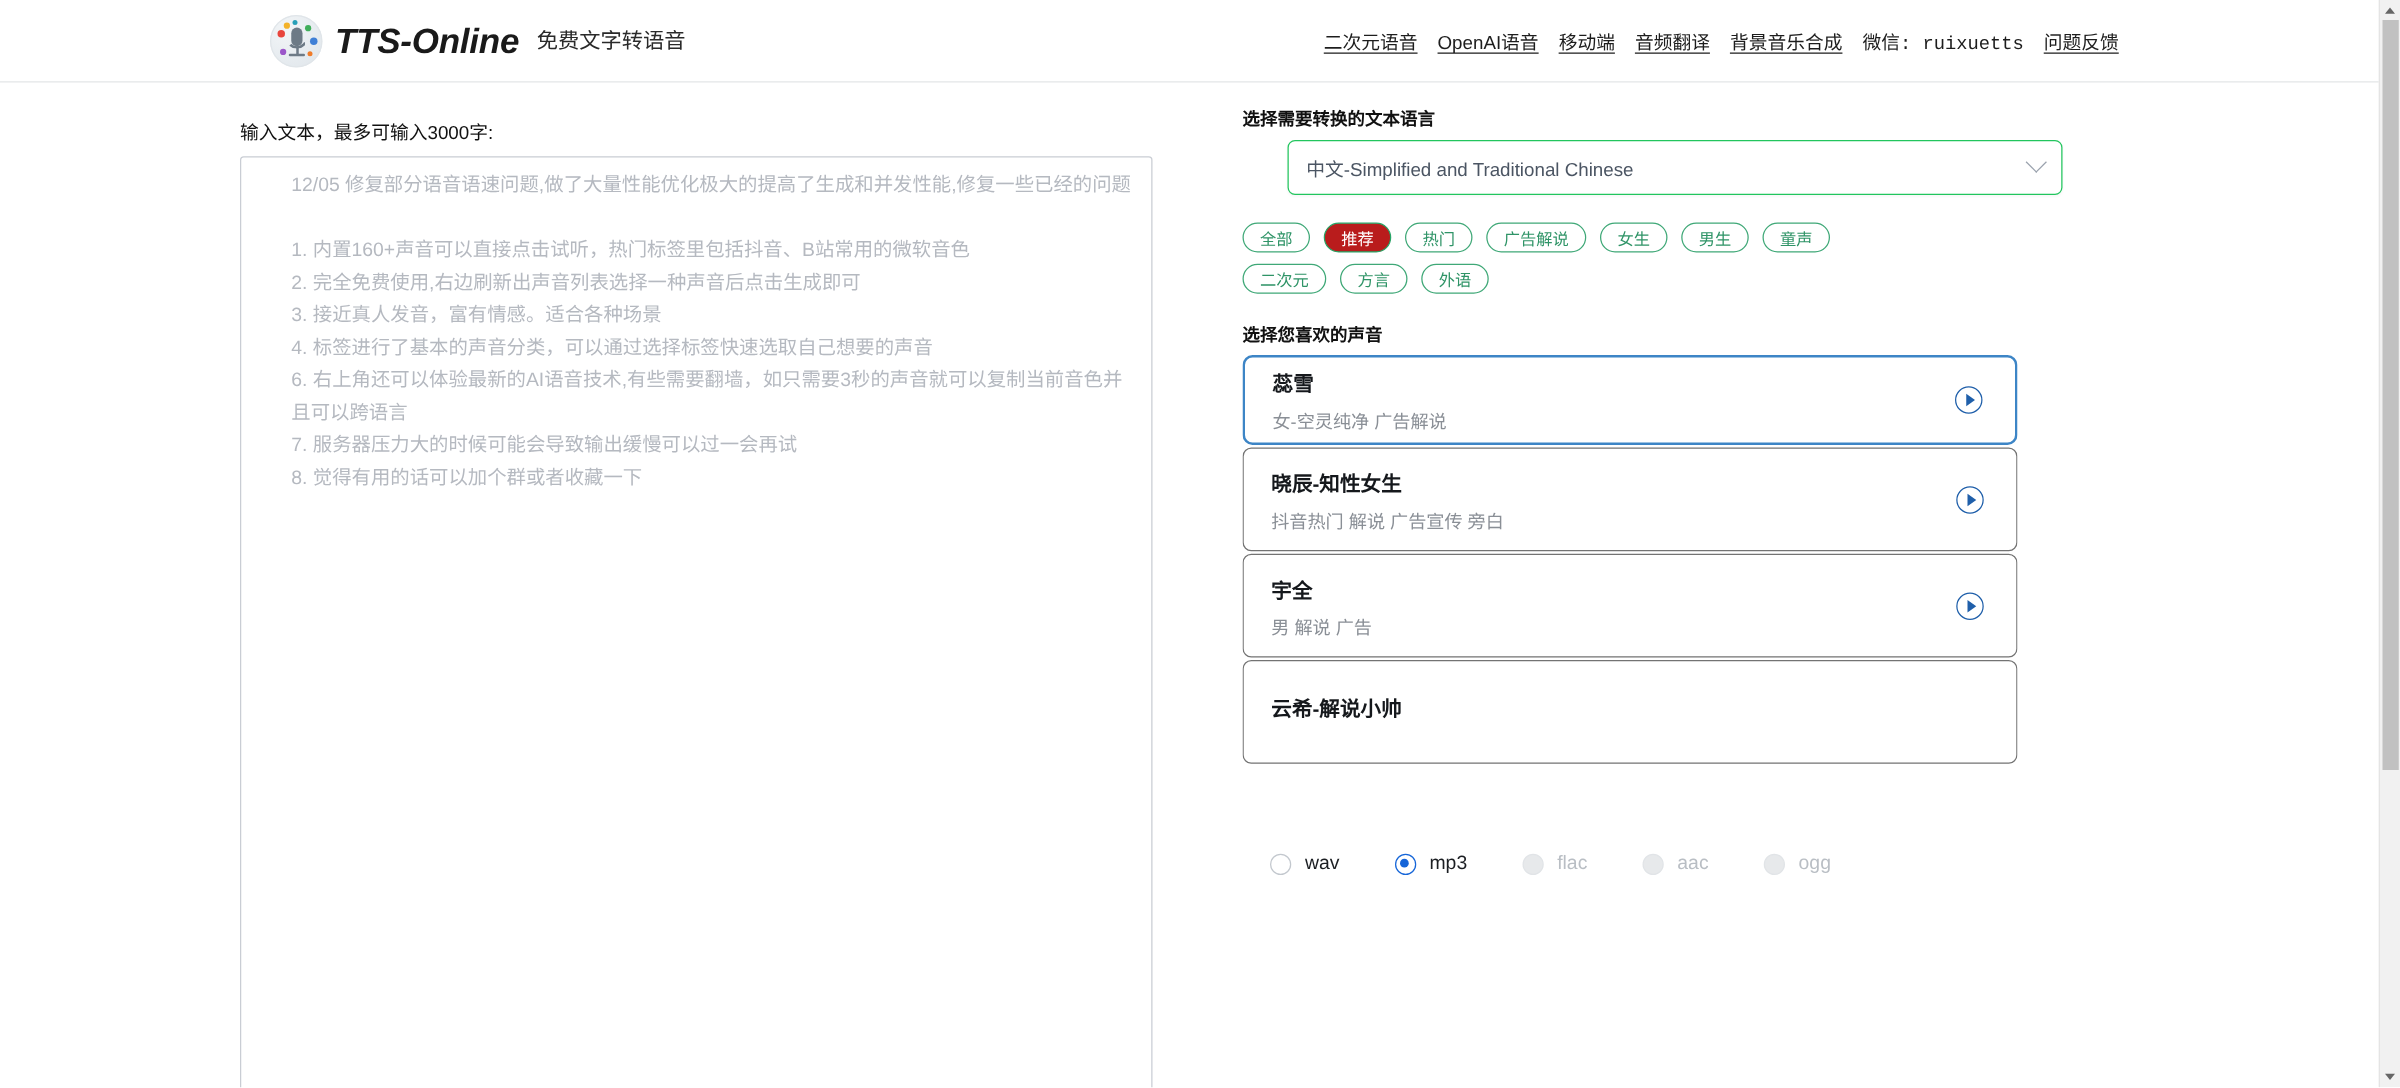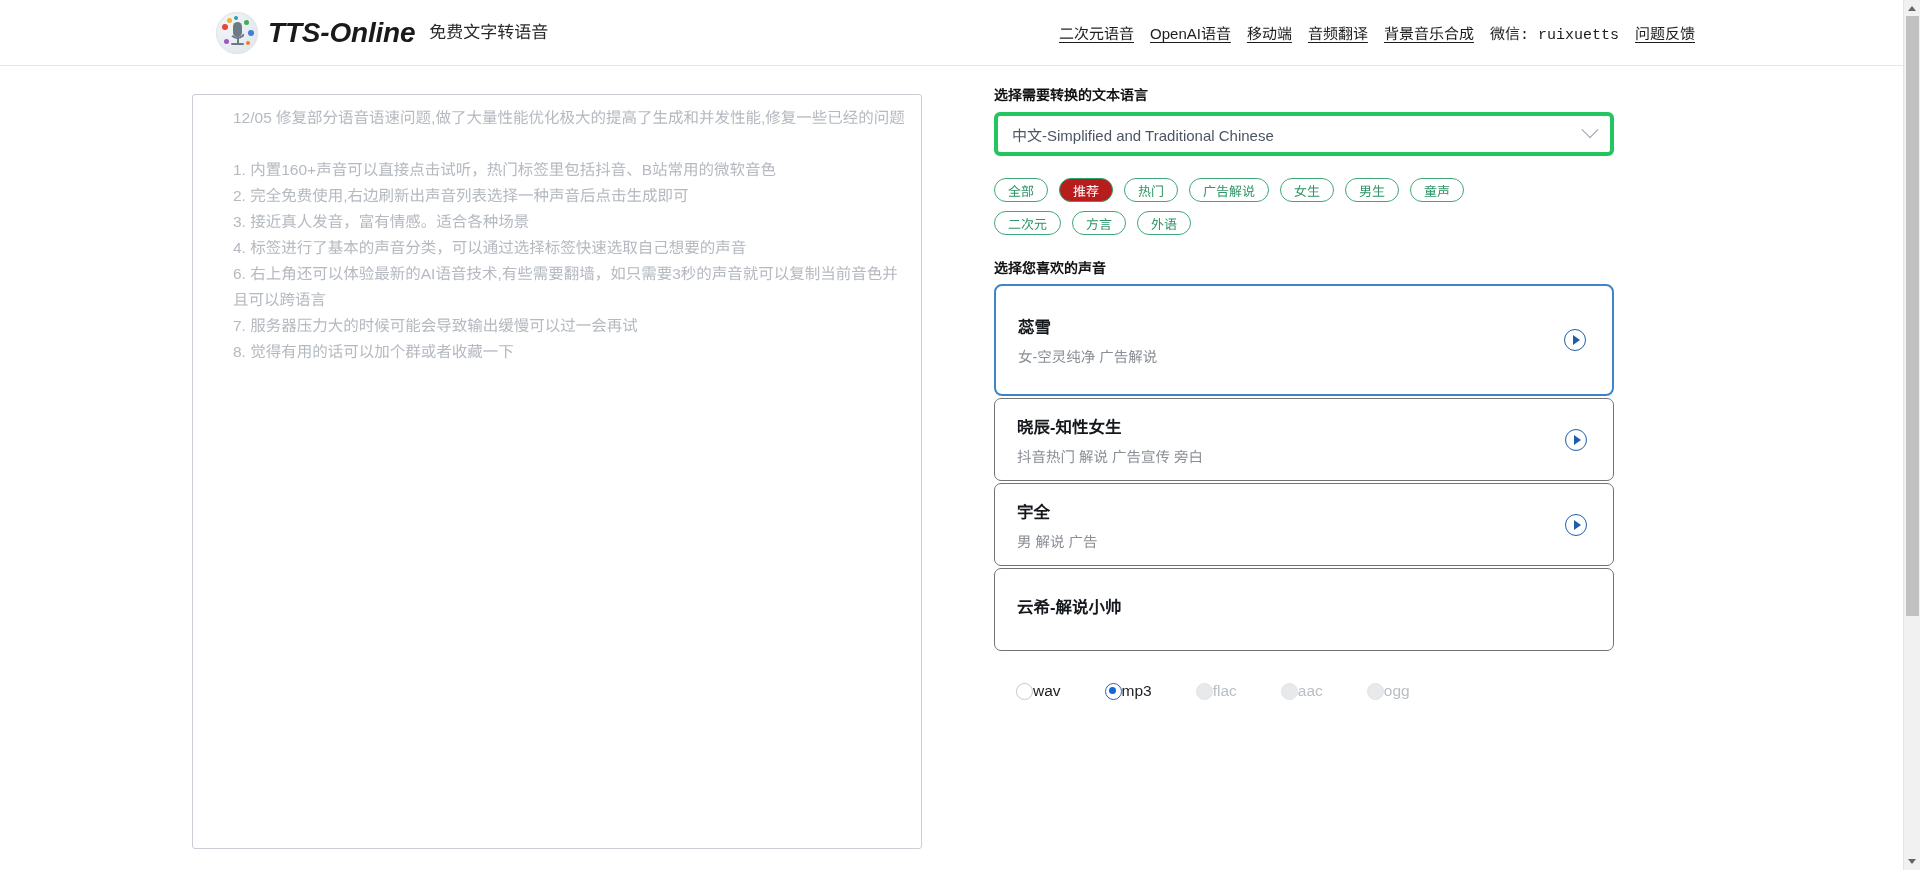--- a/index.html
+++ b/index.html
@@ -171,28 +171,29 @@
   
   .sec-label {
     font-size: 14px;
     font-weight: 700;
     color: #111;
     margin-bottom: 8px;
   }
   .select {
     width: 100%;
     height: 44px;
-    border: 4px solid #22c55e;
+    border: 1px solid #22c55e;
     border-radius: 6px;
     display: flex;
     align-items: center;
     padding: 0 14px;
     background: #fff;
     box-shadow: 0 1px 2px rgba(16,24,40,0.03);
     cursor: pointer;
+    margin-left: 36px;
   }
   .select .val {
     font-size: 15px;
     color: #4b5563;
     flex: 1;
   }
   .chev {
     width: 12px; height: 12px;
     border-right: 1.6px solid #9aa2ad;
     border-bottom: 1.6px solid #9aa2ad;
@@ -247,21 +248,21 @@
     background: #fff;
     display: flex;
     align-items: center;
     padding: 0 22px 0 22px;
     margin-bottom: 2px;
     cursor: pointer;
   }
   .voice-card.selected {
     border: 2px solid #3d85c6;
     border-radius: 8px;
-    height: 112px;
+    height: 72px;
   }
   .voice-meta { flex: 1; min-width: 0; }
   .voice-name {
     font-size: 16.5px;
     font-weight: 700;
     color: #15181c;
     margin-bottom: 7px;
   }
   .voice-desc {
     font-size: 14.5px;
@@ -288,20 +289,21 @@
   .formats {
     display: flex;
     align-items: center;
     gap: 0;
     margin-top: 26px;
     padding-left: 22px;
   }
   .fmt {
     display: flex;
     align-items: center;
+    gap: 11px;
     margin-right: 44px;
     cursor: pointer;
   }
   .radio {
     width: 17px; height: 17px;
     border-radius: 50%;
     border: 1.5px solid #c3c8ce;
     background: #fff;
     flex: none;
     position: relative;
@@ -382,20 +384,21 @@
         <a>音频翻译</a>
         <a>背景音乐合成</a>
         <span class="plain">微信: ruixuetts</span>
         <a>问题反馈</a>
       </div>
     </div>
 
     <div class="main">
 
       <div class="col-left">
+        <div class="field-label">输入文本，最多可输入3000字:</div>
         <div class="textarea-box">
           <div class="ph">12/05 修复部分语音语速问题,做了大量性能优化极大的提高了生成和并发性能,修复一些已经的问题
 
 1. 内置160+声音可以直接点击试听，热门标签里包括抖音、B站常用的微软音色
 2. 完全免费使用,右边刷新出声音列表选择一种声音后点击生成即可
 3. 接近真人发音，富有情感。适合各种场景
 4. 标签进行了基本的声音分类，可以通过选择标签快速选取自己想要的声音
 6. 右上角还可以体验最新的AI语音技术,有些需要翻墙，如只需要3秒的声音就可以复制当前音色并且可以跨语言
 7. 服务器压力大的时候可能会导致输出缓慢可以过一会再试
 8. 觉得有用的话可以加个群或者收藏一下</div>

